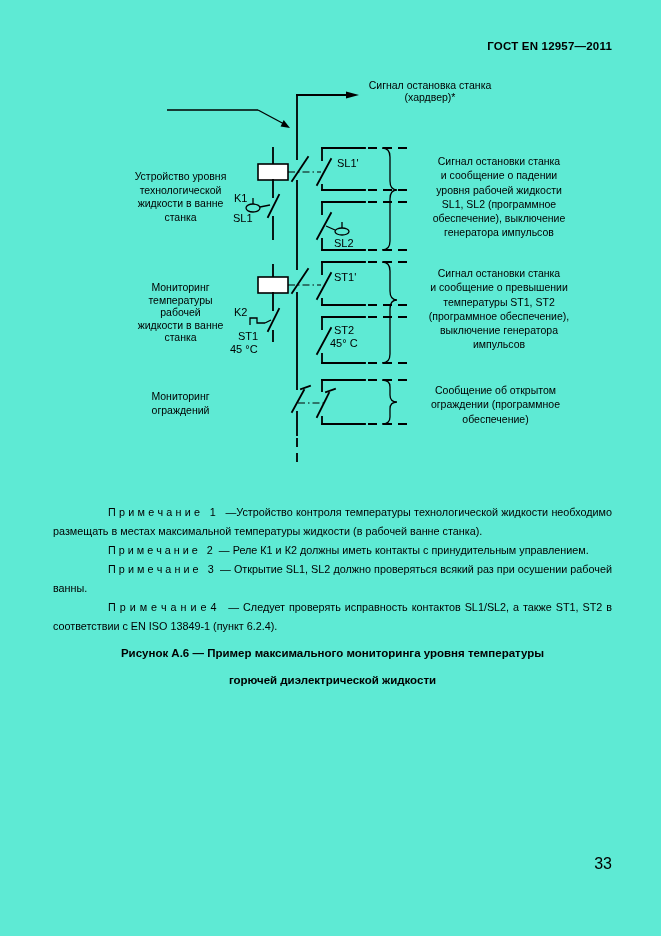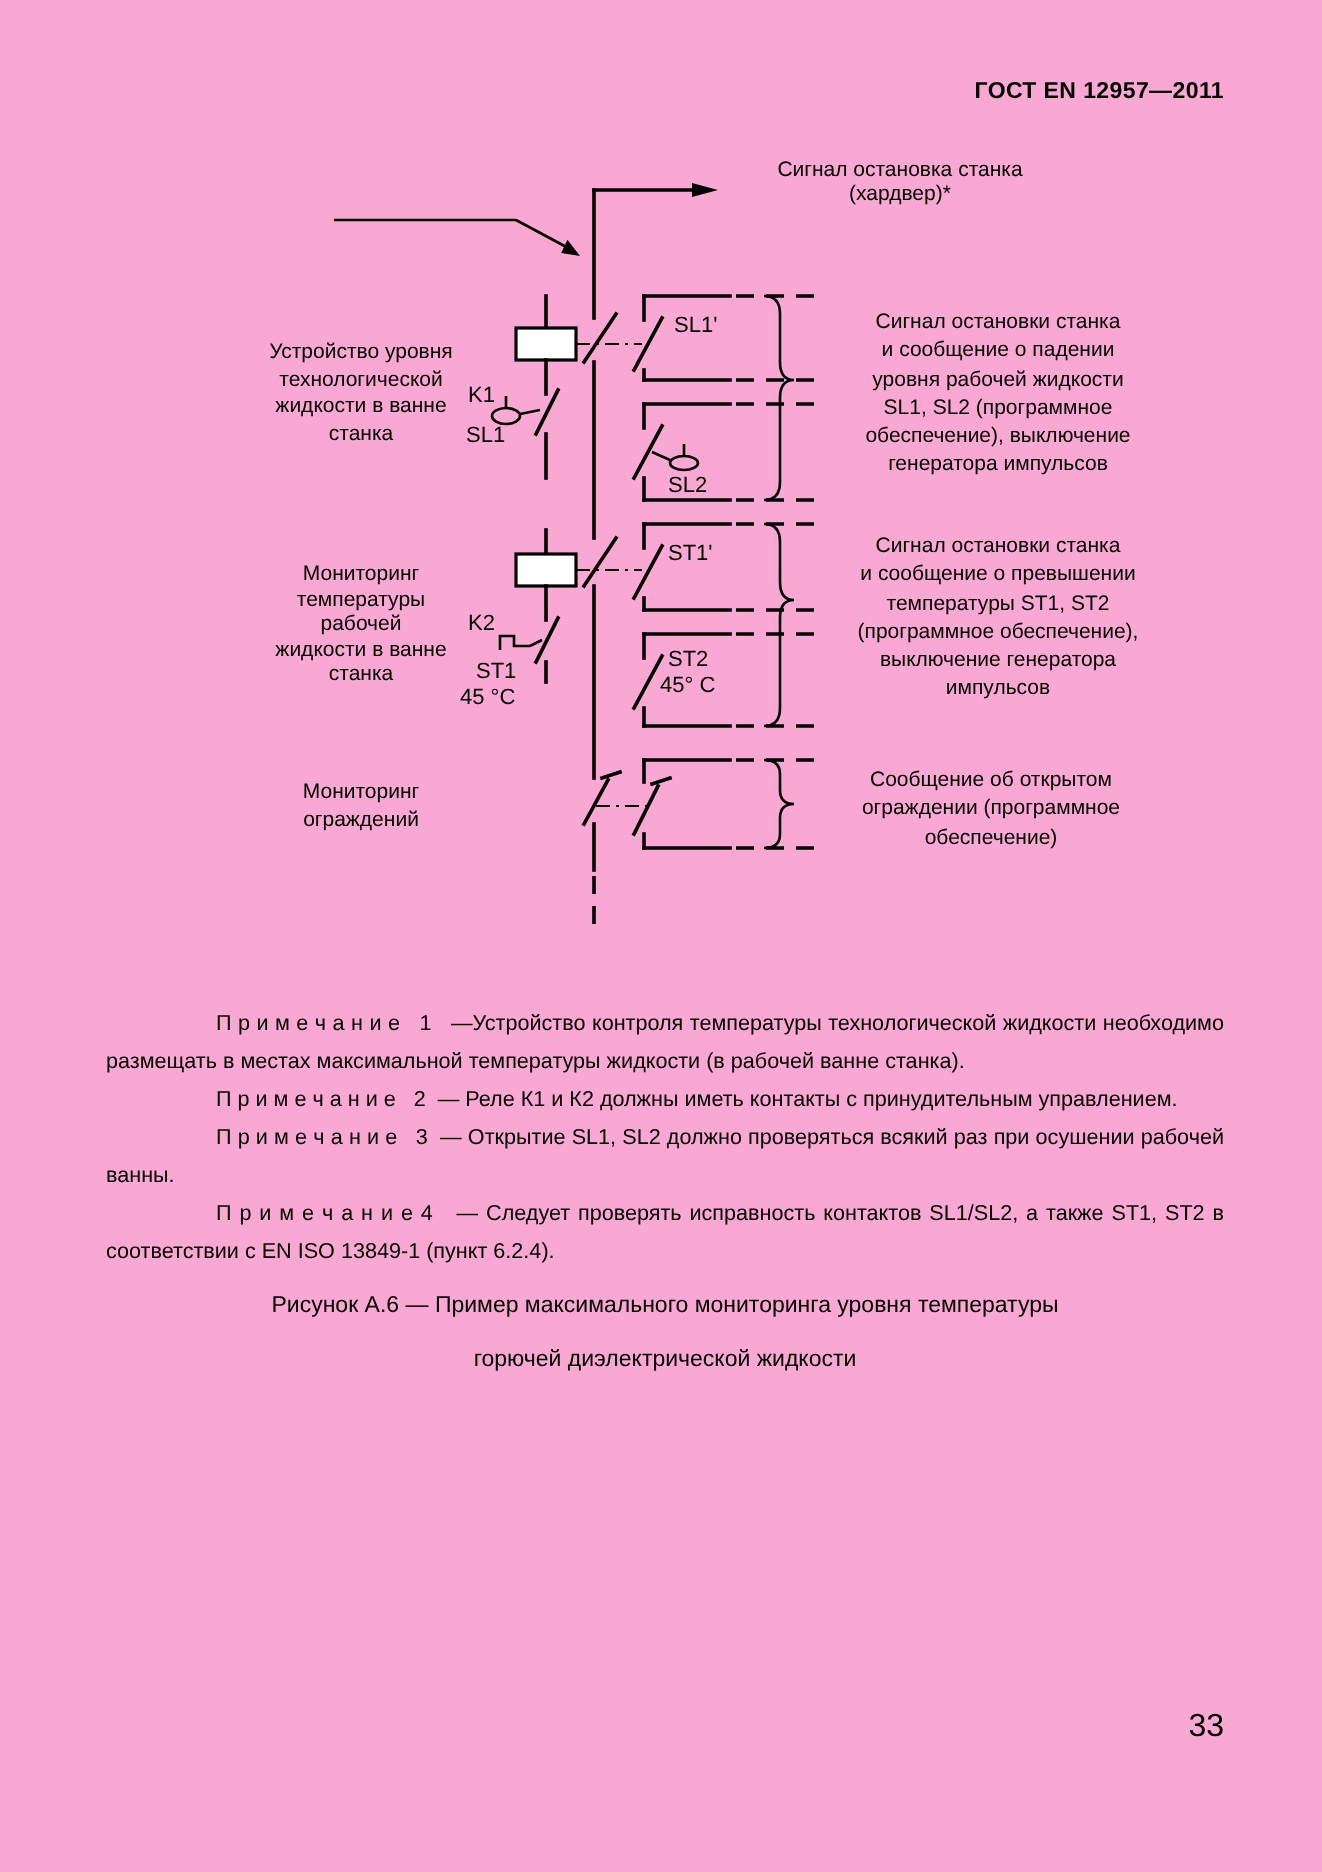--- a/index.html
+++ b/index.html
@@ -1,35 +1,35 @@
 <!DOCTYPE html>
 <html><head>
 <meta charset="utf-8">
 <style>
   html,body{margin:0;padding:0;background:#ffffff;}
   #page{
     position:relative;
     width:661px;height:936px;
-    background:#f9a8d4;
+    background:#5eead4;
     font-family:"Liberation Sans", sans-serif;
     color:#000;
     overflow:hidden;
   }
   .abs{position:absolute;}
   .pre{white-space:pre-line;}
   .ctr{text-align:center;}
   .rt{text-align:left;margin-top:28px;}
   .jst{text-align:justify;}
   .header-num{font-weight:bold;font-size:11.5px;letter-spacing:.2px;}
   .diag-label{font-size:10.5px;line-height:13px;}
   .comp-label{font-size:11px;line-height:12px;}
   .right-note{font-size:10.5px;line-height:14.3px;}
   .footnote{font-size:12px;line-height:24px;text-indent:55px;}
   .note{font-size:10.8px;line-height:19px;text-indent:55px;margin:0;}
-  .caption{font-size:11.5px;line-height:27px;}
+  .caption{font-size:11.5px;line-height:27px;font-weight:bold;}
   .pagenum{font-size:16px;}
   svg{position:absolute;left:0;top:0;}
   .w{stroke:#000;stroke-width:1.8;fill:none;stroke-linecap:square;}
   .w-thin{stroke:#000;stroke-width:1.3;fill:none;}
   .dd{stroke:#000;stroke-width:1.1;fill:none;stroke-dasharray:7 3 1.5 3;}
   .dsh{stroke:#000;stroke-width:1.8;fill:none;stroke-dasharray:9 6;}
   .coil{stroke:#000;stroke-width:1.6;fill:#fff;}
   .fill{fill:#000;stroke:none;}
 </style>
 </head>
@@ -142,21 +142,21 @@
       <path class="w" d="M326,314 L335,311"></path>
       <path class="w" d="M322,339 V346"></path>
       <path class="w" d="M322,346 H365"></path>
         <path class="dsh" d="M368,346 H408"></path>
     </g>
     <path class="dd" d="M298,325 H324"></path>
 
     <path class="w-thin" d="M382,302 Q390,302 390,309 V317 Q390,324 397,324 Q390,324 390,331 V339 Q390,346 382,346"></path>
   </svg>
 
-  <div class="abs diag-label ctr pre" style="left:370px;top:79px;width:160px;line-height:12px;">Сигнал остановка станка
+  <div class="abs diag-label ctr pre" style="left:350px;top:79px;width:160px;line-height:12px;">Сигнал остановка станка
 (хардвер)*</div>
 
 
   <div class="abs diag-label ctr pre" style="left:128px;top:170px;width:105px;line-height:13.5px;">Устройство уровня
 технологической
 жидкости в ванне
 станка</div>
   <div class="abs diag-label ctr pre" style="left:128px;top:281px;width:105px;line-height:12.5px;">Мониторинг
 температуры
 рабочей

